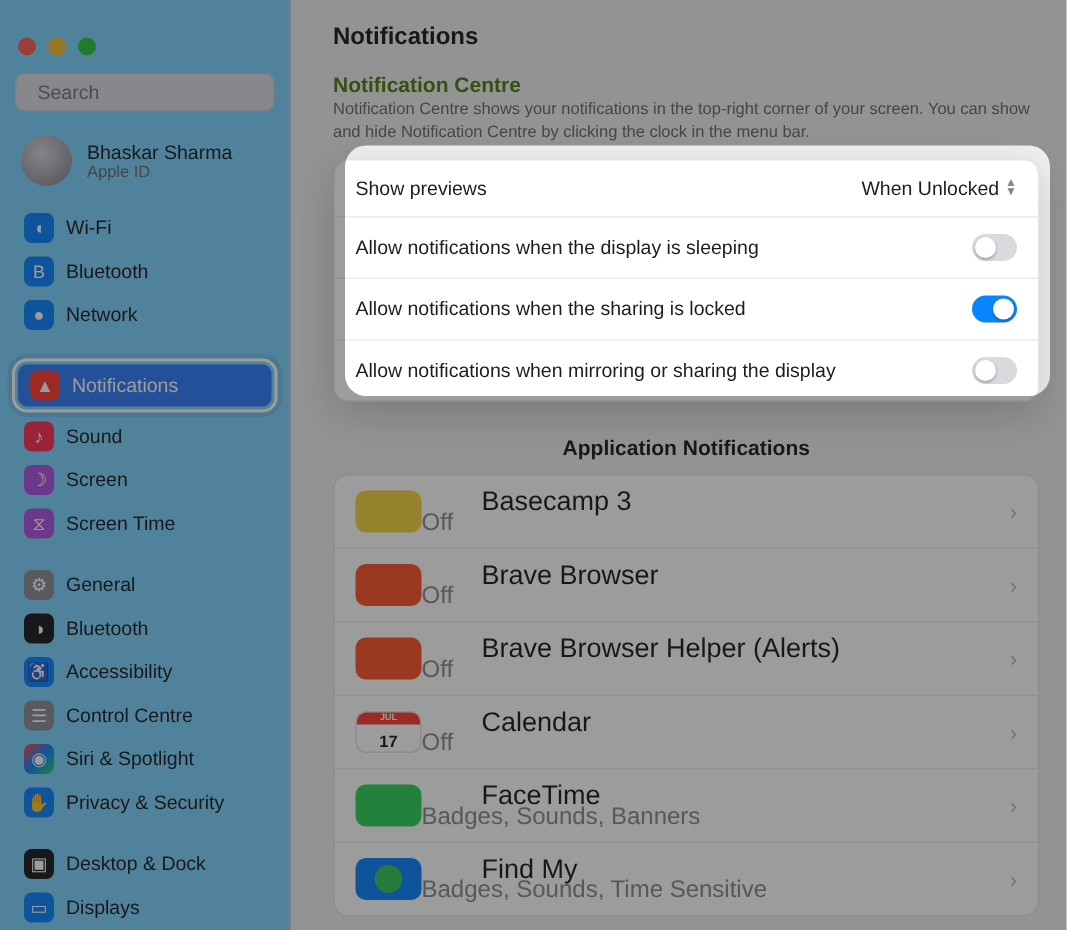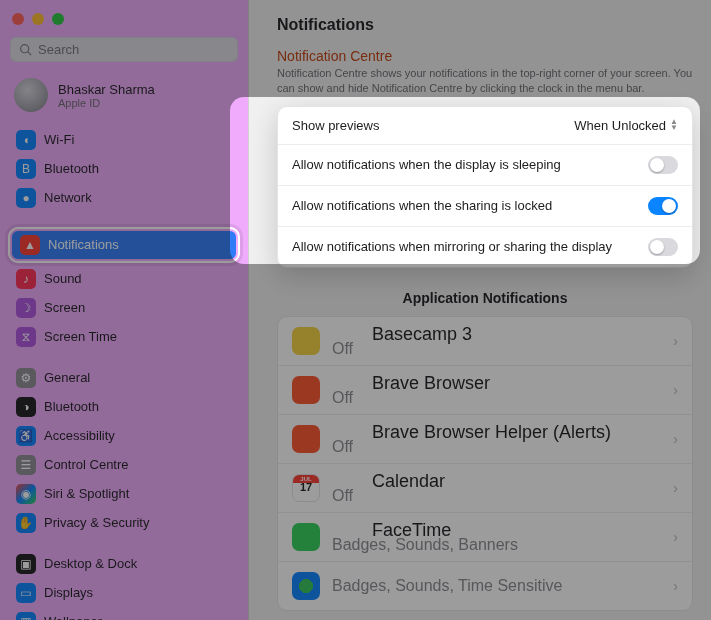--- a/index.html
+++ b/index.html
@@ -1,18 +1,18 @@
 <!DOCTYPE html>
 <html><head>
 <meta charset="utf-8">
 <style>
   * { box-sizing: border-box; margin: 0; padding: 0; }
   body { font-family: -apple-system, "Helvetica Neue", Arial, sans-serif; font-size: 13px; background: #f0f0f0; color: #1d1d1f; width: 711px; height: 620px; overflow: hidden; position: relative; }
   .container { display: flex; width: 100%; height: 100%; }
-  .sidebar { width: 249px; background: #f0abfc; border-right: 1px solid #d0d0d5; height: 100%; padding-top: 7px; }
+  .sidebar { width: 194px; background: #7dd3fc; border-right: 1px solid #d0d0d5; height: 100%; padding-top: 19px; }
   .traffic-lights { display: flex; gap: 8px; padding: 6px 12px 10px; }
   .tl { width: 12px; height: 12px; border-radius: 50%; }
   .tl-close { background: #ff5f57; }
   .tl-min { background: #febc2e; }
   .tl-max { background: #28c840; }
   .search-box { margin: 2px 10px 10px; background: #dcdbe2; border: 1px solid #cfcfd6; border-radius: 6px; display: flex; align-items: center; padding: 4px 8px; }
   .search-box input { border: none; background: transparent; outline: none; font-size: 13px; color: #666; flex: 1; margin-left: 6px; }
   .user-row { display: flex; align-items: center; padding: 6px 14px 10px; }
   .avatar { width: 34px; height: 34px; border-radius: 50%; background: radial-gradient(circle at 40% 35%, #d6d6dc, #7e7e88); margin-right: 10px; }
   .user-name { font-size: 13px; font-weight: 500; color: #1d1d1f; }
@@ -27,36 +27,36 @@
   .ic-red { background: #ff3b30; }
   .ic-pink { background: #ff2d55; }
   .ic-purple { background: #af52de; }
   .ic-gray { background: #8e8e93; }
   .ic-dark { background: #1c1c1e; }
   .ic-teal { background: linear-gradient(135deg,#ff453a,#0a84ff,#30d158); }
   .selected-highlight { position: relative; padding: 2px; border-radius: 10px; border: 2px solid #fff; box-shadow: 0 0 0 3px rgba(0,0,0,0.08); margin: 2px 0; }
   .selected-highlight .side-item { margin-bottom: 0; }
   .main { flex: 1; padding: 16px 18px 0 28px; overflow: hidden; }
   .main h1 { font-size: 16px; font-weight: 700; margin-bottom: 14px; }
-  .section-label { font-size: 14px; font-weight: 400; color: #c2410c; }
+  .section-label { font-size: 14px; font-weight: 700; color: #4d7c0f; }
   .section-desc { font-size: 11px; color: #6b6b70; line-height: 1.35; margin-top: 2px; margin-bottom: 10px; }
   .card { background: #fff; border-radius: 10px; border: 1px solid #e4e4e8; box-shadow: 0 8px 28px rgba(0,0,0,0.18); overflow: hidden; }
   .card-row { display: flex; align-items: center; justify-content: space-between; padding: 11px 14px; border-bottom: 1px solid #ececef; font-size: 13px; }
   .card-row:last-child { border-bottom: none; }
   .dropdown-val { display: flex; align-items: center; gap: 4px; color: #1d1d1f; }
   .stepper { display: flex; flex-direction: column; font-size: 8px; color: #888; line-height: 6px; }
   .switch { width: 30px; height: 18px; border-radius: 9px; background: #d9d9de; position: relative; }
   .switch.on { background: #0a84ff; }
   .switch .knob { position: absolute; top: 2px; left: 2px; width: 14px; height: 14px; border-radius: 50%; background: #fff; box-shadow: 0 1px 2px rgba(0,0,0,0.3); }
   .switch.on .knob { left: auto; right: 2px; }
   .section-apps { font-size: 14px; font-weight: 700; margin: 22px 0 10px; text-align: center; }
   .app-list { background: #fff; border-radius: 10px; border: 1px solid #e4e4e8; }
   .app-row { display: flex; align-items: center; padding: 10px 14px; border-bottom: 1px solid #ececef; }
   .app-row:last-child { border-bottom: none; }
-  .app-icon { width: 28px; height: 28px; border-radius: 7px; margin-right: 12px; display: flex; align-items: flex-start; justify-content: center; color: #fff; font-size: 13px; font-weight: 600; flex-shrink: 0; }
+  .app-icon { width: 44px; height: 28px; border-radius: 7px; display: flex; align-items: flex-end; justify-content: center; color: #fff; font-size: 13px; font-weight: 600; flex-shrink: 0; }
   .app-name { font-size: 18px; font-weight: 500; line-height: 15px; margin-left: 40px; }
   .app-sub { font-size: 16px; color: #8a8a8f; line-height: 13px; }
   .app-meta { flex: 1; }
   .chev { color: #b8b8be; font-size: 14px; }
   .i-basecamp { background: #f4d03f; }
   .i-brave { background: #fb542b; }
   .i-cal { background: #fff; border: 1px solid #e4e4e8; color: #1d1d1f; position: relative; }
   .i-cal .bar { position: absolute; top: 0; left: 0; right: 0; height: 8px; background: #ff3b30; border-radius: 6px 6px 0 0; font-size: 6px; color:#fff; text-align:center; line-height:8px; }
   .i-cal .num { margin-top: 6px; font-size: 11px; font-weight: 600;}
   .i-facetime { background: #30d158; }
@@ -244,20 +244,21 @@
     <div class="app-icon i-facetime"></div>
     <div class="app-meta">
       <div class="app-name">FaceTime</div>
       <div class="app-sub">Badges, Sounds, Banners</div>
     </div>
     <span class="chev">›</span>
   </div>
         <div class="app-row">
     <div class="app-icon i-findmy"></div>
     <div class="app-meta">
+      <div class="app-name">Find My</div>
       <div class="app-sub">Badges, Sounds, Time Sensitive</div>
     </div>
     <span class="chev">›</span>
   </div>
       </div>
   </main>
 </div>
 
 <div class="popover-cutout"></div>
 

